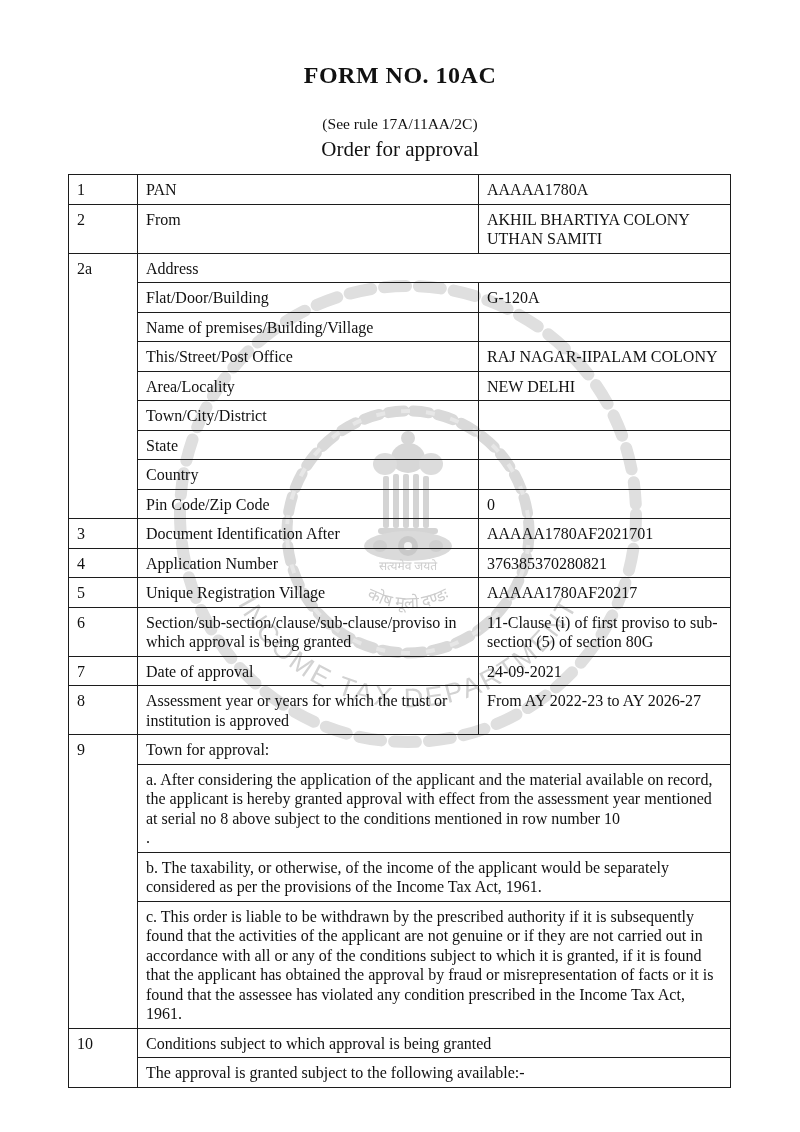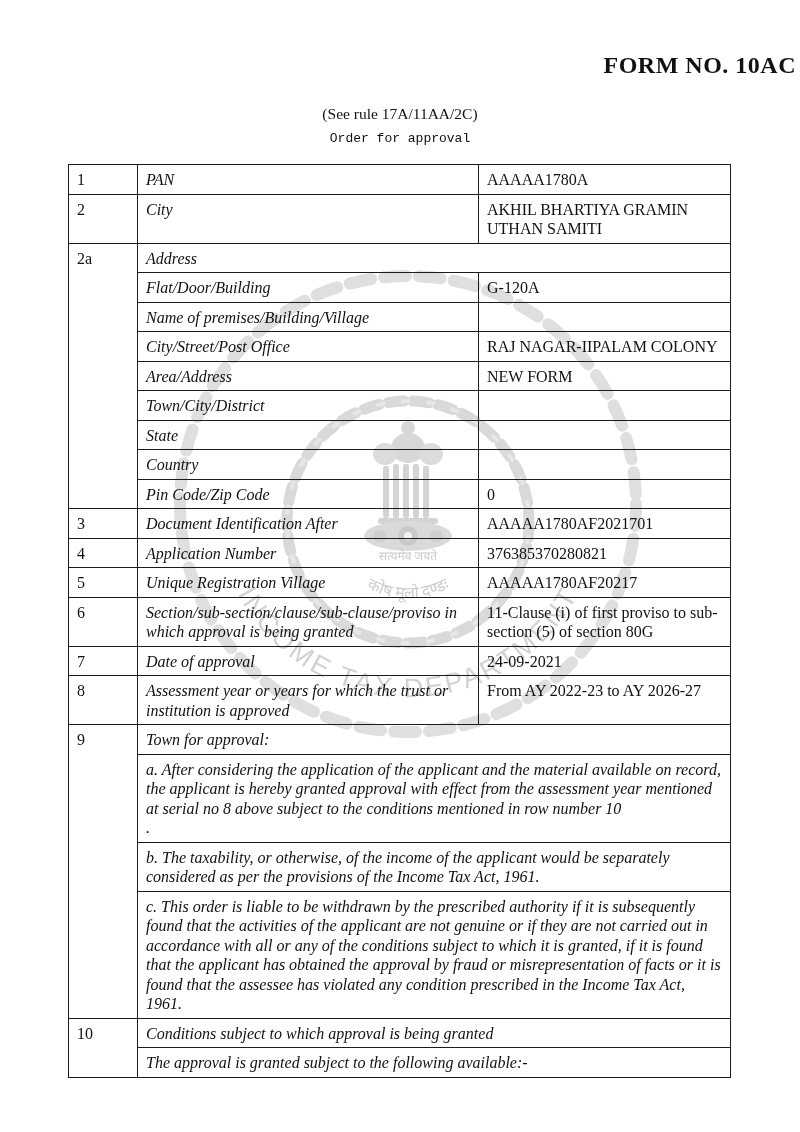--- a/index.html
+++ b/index.html
@@ -14,40 +14,38 @@
   }
   .page {
     position: relative;
     width: 800px;
     height: 1132px;
     background: #ffffff;
   }
   
   .doc-header { text-align: center; }
   .doc-title {
-    margin: 4px;
+    margin: 14px;
     padding-top: 49px;
     font-size: 24px;
     font-weight: bold;
     letter-spacing: 0.5px;
     line-height: 24px;
-    text-align: right;
   }
   .doc-rule-line {
     margin: 0;
     margin-top: 29px;
     font-size: 15.5px;
     line-height: 16px;
   }
   .doc-order-line {
     margin: 5px;
     margin-top: 9px;
-    font-size: 13px;
+    font-size: 21px;
     line-height: 16px;
-    font-family: Liberation Mono, monospace;
   }
   
   .watermark {
     position: absolute;
     left: 128px;
     top: 238px;
     width: 560px;
     height: 560px;
     z-index: 0;
     pointer-events: none;
@@ -68,21 +66,21 @@
   table.form-table td {
     border: 1px solid #1c1c1c;
     font-size: 16px;
     line-height: 19.5px;
     vertical-align: top;
     padding: 5px 8px 4px 8px;
     word-wrap: break-word;
     background: transparent;
   }
   td.num   { padding-left: 10px; }
-  td.label { white-space: pre-line; font-style: italic; }
+  td.label { white-space: pre-line; }
   td.value { padding-right: 15px; margin-top: 12px; }
   td.empty-val {}
 </style>
 </head>
 <body>
 
 <div class="page">
 
   <svg class="watermark" viewBox="0 0 560 560" xmlns="http://www.w3.org/2000/svg" aria-hidden="true">
     <defs>
@@ -138,42 +136,42 @@
         <col style="width:252px">
       </colgroup>
       <tbody>
           <tr>
             <td class="num" rowspan="1">1</td>
             <td class="label">PAN</td>
             <td class="value">AAAAA1780A</td>
           </tr>
           <tr>
             <td class="num" rowspan="1">2</td>
-            <td class="label">City</td>
-            <td class="value">AKHIL BHARTIYA GRAMIN UTHAN SAMITI</td>
+            <td class="label">From</td>
+            <td class="value">AKHIL BHARTIYA COLONY UTHAN SAMITI</td>
           </tr>
           <tr>
             <td class="num" rowspan="9">2a</td>
             <td class="label" colspan="2">Address</td>
           </tr>
           <tr>
             <td class="label">Flat/Door/Building</td>
             <td class="value">G-120A</td>
           </tr>
           <tr>
             <td class="label">Name of premises/Building/Village</td>
             <td class="value empty-val"></td>
           </tr>
           <tr>
-            <td class="label">City/Street/Post Office</td>
+            <td class="label">This/Street/Post Office</td>
             <td class="value">RAJ NAGAR-IIPALAM COLONY</td>
           </tr>
           <tr>
-            <td class="label">Area/Address</td>
-            <td class="value">NEW FORM</td>
+            <td class="label">Area/Locality</td>
+            <td class="value">NEW DELHI</td>
           </tr>
           <tr>
             <td class="label">Town/City/District</td>
             <td class="value empty-val"></td>
           </tr>
           <tr>
             <td class="label">State</td>
             <td class="value empty-val"></td>
           </tr>
           <tr>

